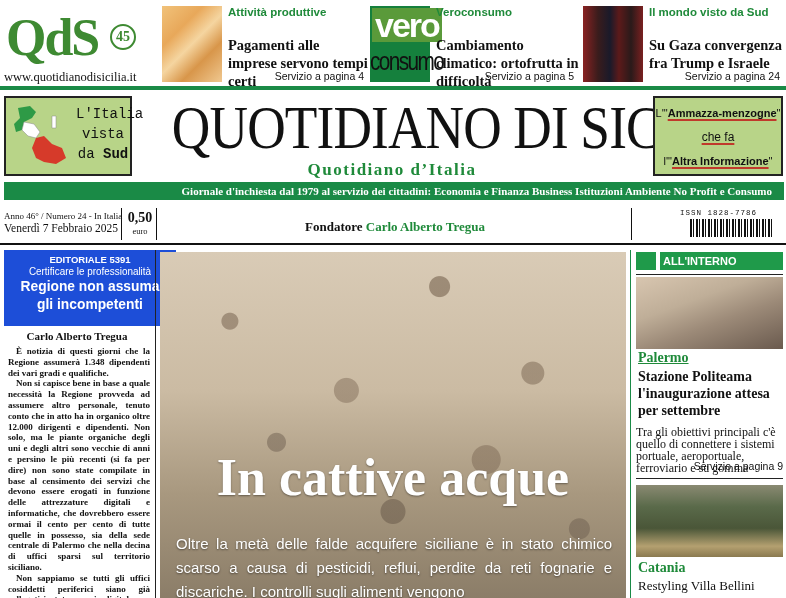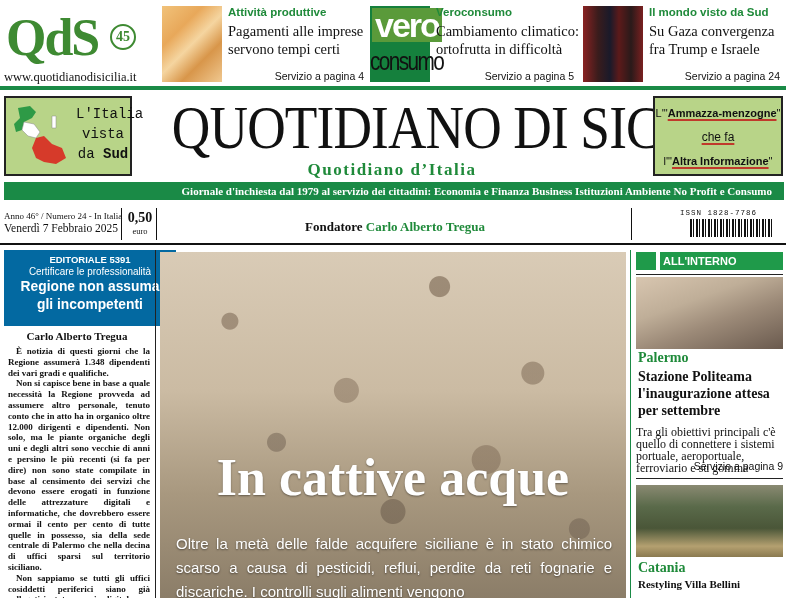--- a/index.html
+++ b/index.html
@@ -9,21 +9,21 @@
 
   
   .logo { left: 4px; top: 6px; width: 150px; height: 78px; }
   .logo-mark { position:absolute; left:2px; top:2px; font-family:"Liberation Serif", serif; font-weight:bold; font-size:52px; color:#3e8a32; letter-spacing:-2px; line-height:60px; }
   .logo-45 { position:absolute; left:106px; top:18px; width:26px; height:26px; border-radius:50%; border:2px solid #3e8a32; color:#3e8a32; font-size:14px; font-weight:bold; text-align:center; line-height:22px; }
   .logo-url { position:absolute; left:0; top:64px; font-size:12.5px; color:#111; }
 
   .teaser { top: 4px; height: 80px; }
   .teaser .thumb { position:absolute; left:0; top:2px; width:60px; height:76px; }
   .teaser .kicker { position:absolute; left:66px; top:2px; font-family:"Liberation Sans", sans-serif; font-weight:bold; font-size:11.5px; color:#1f8a3a; white-space:nowrap; }
-  .teaser .headline { position:absolute; left:66px; top:18px; font-weight:normal; font-size:14.5px; line-height:18px; color:#111; }
+  .teaser .headline { position:absolute; left:66px; top:32px; font-weight:bold; font-size:14.5px; line-height:18px; color:#111; }
   .teaser .page { position:absolute; right:6px; top:66px; font-family:"Liberation Sans", sans-serif; font-size:10.5px; color:#111; white-space:nowrap; }
   .t1 { left: 162px; width: 208px; }
   .t2 { left: 370px; width: 210px; }
   .t3 { left: 583px; width: 203px; }
 
   .thumb-euro { background: linear-gradient(135deg,#f1c27a 0%,#e8a85a 30%,#f5d5a0 50%,#d8964a 70%,#f0c890 100%); }
   .thumb-vero { background:#15803d; }
   .vero-top { position:absolute; left:2px; top:2px; font-family:"Liberation Sans", sans-serif; font-weight:bold; font-size:34px; line-height:34px; color:#fff; background:#5a9a3a; padding:0 3px; letter-spacing:-2px; }
   .vero-bot { position:absolute; left:0; top:40px; font-family:"Liberation Sans", sans-serif; font-size:26px; line-height:30px; color:#111; letter-spacing:-2px; transform:scaleX(0.8); transform-origin:left; }
   .thumb-trump { background: linear-gradient(90deg,#8a2222 0%, #3a1c1c 25%, #1a1a2a 45%, #5c1a1a 60%, #2a1a1a 80%, #7a2020 100%); }
@@ -53,21 +53,21 @@
   .price { left: 125px; top: 210px; width: 30px; text-align:center; }
   .price-val { font-weight:bold; font-size:14px; line-height:16px; }
   .price-cur { font-size:8.5px; line-height:10px; }
   .founder { left: 160px; top: 219px; width: 470px; text-align:center; font-weight:bold; font-size:13px; }
   .founder .fname { color:#1f8a3a; }
   .issn { left: 680px; top: 209px; font-family:"Liberation Mono", monospace; font-size:7.5px; letter-spacing:1px; }
   .barcode { left: 690px; top: 219px; width: 82px; height: 18px; background: repeating-linear-gradient(90deg,#111 0 2px,#fff 2px 3px,#111 3px 4px,#fff 4px 6px); }
   .info-rule { left: 0; top: 243px; width: 786px; height: 2px; background:#111; }
 
   
-  .edit-box { left: 4px; top: 250px; width: 172px; height: 76px; background:#0369a1; color:#fff; text-align:center; font-family:"Liberation Sans", sans-serif; }
+  .edit-box { left: 4px; top: 250px; width: 172px; height: 76px; background:#1d4ed8; color:#fff; text-align:center; font-family:"Liberation Sans", sans-serif; }
   .edit-kicker { font-weight:bold; font-size:9.5px; padding-top:4px; }
   .edit-sub { font-size:11px; transform:scaleX(0.9); }
   .edit-title { font-weight:bold; font-size:15px; line-height:18px; transform:scaleX(0.92); }
   .edit-author { left: 4px; top: 330px; width: 146px; text-align:center; font-weight:bold; font-size:11px; }
   .edit-body { left: 8px; top: 346px; width: 142px; font-weight:bold; font-size:9px; line-height:10.8px; text-align:justify; }
   .edit-body p { text-indent:8px; }
   .col-rule-l { left: 155px; top: 250px; width:1px; height:348px; background:#222; }
 
   
   .hero { left: 160px; top: 252px; width: 466px; height: 346px; overflow:hidden;
@@ -85,28 +85,28 @@
   .hero-text { position:absolute; left:16px; top:280px; width:436px; font-family:"Liberation Sans", sans-serif; font-size:15px; line-height:24px; color:#fff; text-align:justify; text-shadow:0 1px 2px rgba(0,0,0,.5); }
   .col-rule-r { left: 630px; top: 250px; width:1px; height:348px; background:#1a8a46; }
 
   
   .inside-head { left: 636px; top: 252px; width: 147px; height: 18px; }
   .inside-sq { position:absolute; left:0; top:0; width:20px; height:18px; background:#1f9a4a; }
   .inside-lbl { position:absolute; left:24px; top:0; right:0; height:18px; background:#1f9a4a; color:#fff; font-family:"Liberation Sans", sans-serif; font-weight:bold; font-size:11px; line-height:18px; padding-left:3px; }
   .inside-rule { left: 636px; top: 274px; width: 147px; height: 1px; background:#222; }
   .img-station { left: 636px; top: 277px; width: 147px; height: 72px; background: linear-gradient(160deg,#d8c6b0 0%,#bfae98 35%,#9c8a78 60%,#6a5a4e 100%); }
   .city { font-weight:bold; font-size:14px; color:#1f8a3a; }
-  .pal-city { left: 638px; top: 350px; }
+  .pal-city { left: 638px; top: 350px; text-decoration: underline; }
   .pal-title { left: 638px; top: 368px; width: 146px; font-weight:bold; font-size:14px; line-height:17px; }
   .pal-text { left: 636px; top: 426px; width: 148px; font-size:12px; line-height:12px; }
   .pal-page { left: 636px; top: 460px; width: 147px; text-align:right; font-family:"Liberation Sans", sans-serif; font-size:10.5px; }
   .pal-rule { left: 636px; top: 478px; width: 147px; height: 1px; background:#222; }
   .img-villa { left: 636px; top: 485px; width: 147px; height: 72px; background: linear-gradient(180deg,#8a8a72 0%,#5a6a4a 30%,#4a5638 60%,#b4a070 85%,#8a7a50 100%); }
   .cat-city { left: 638px; top: 560px; }
-  .cat-title { left: 638px; top: 578px; width: 146px; font-weight:bold; font-size:11px; }
+  .cat-title { left: 638px; top: 578px; width: 146px; font-weight:normal; font-size:13px; }
 </style>
 </head>
 <body>
 
 <div class="abs logo">
   <div class="logo-mark">QdS</div>
   <div class="logo-45">45</div>
   <div class="logo-url">www.quotidianodisicilia.it</div>
 </div>
 

